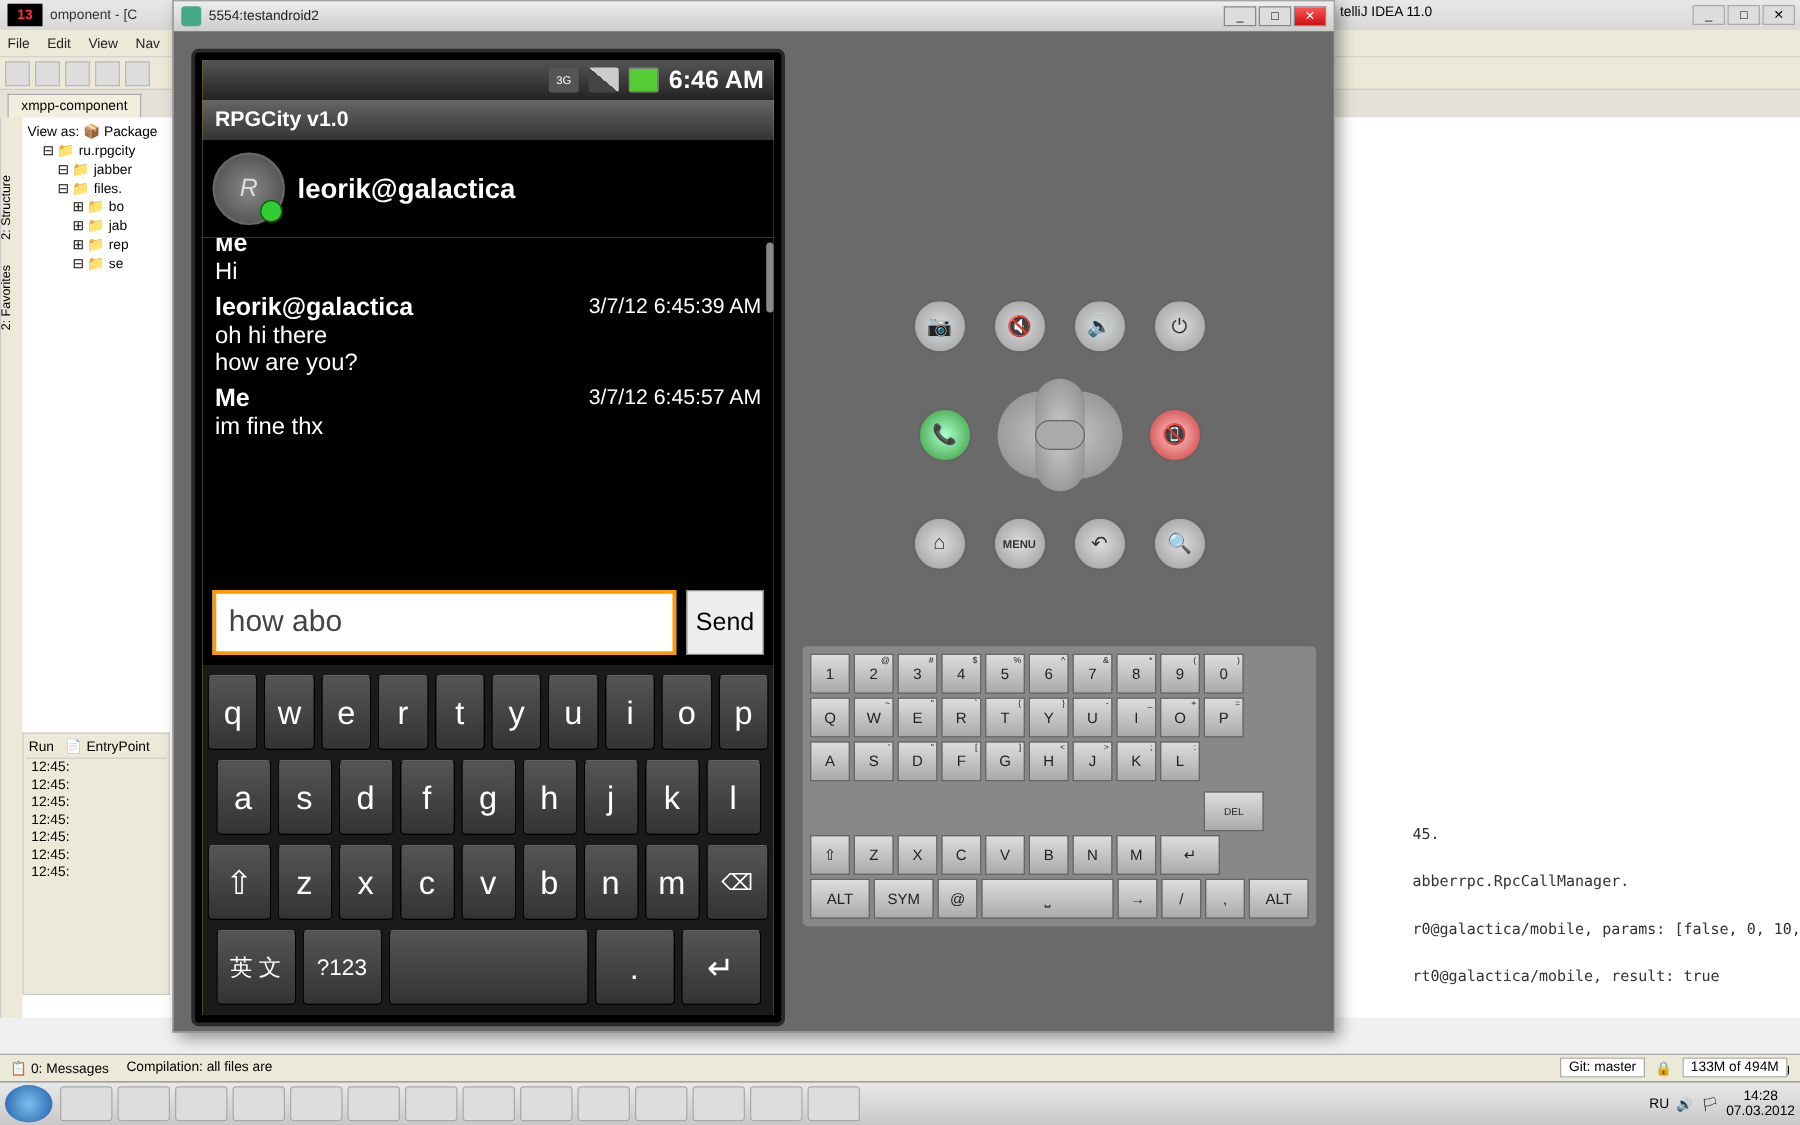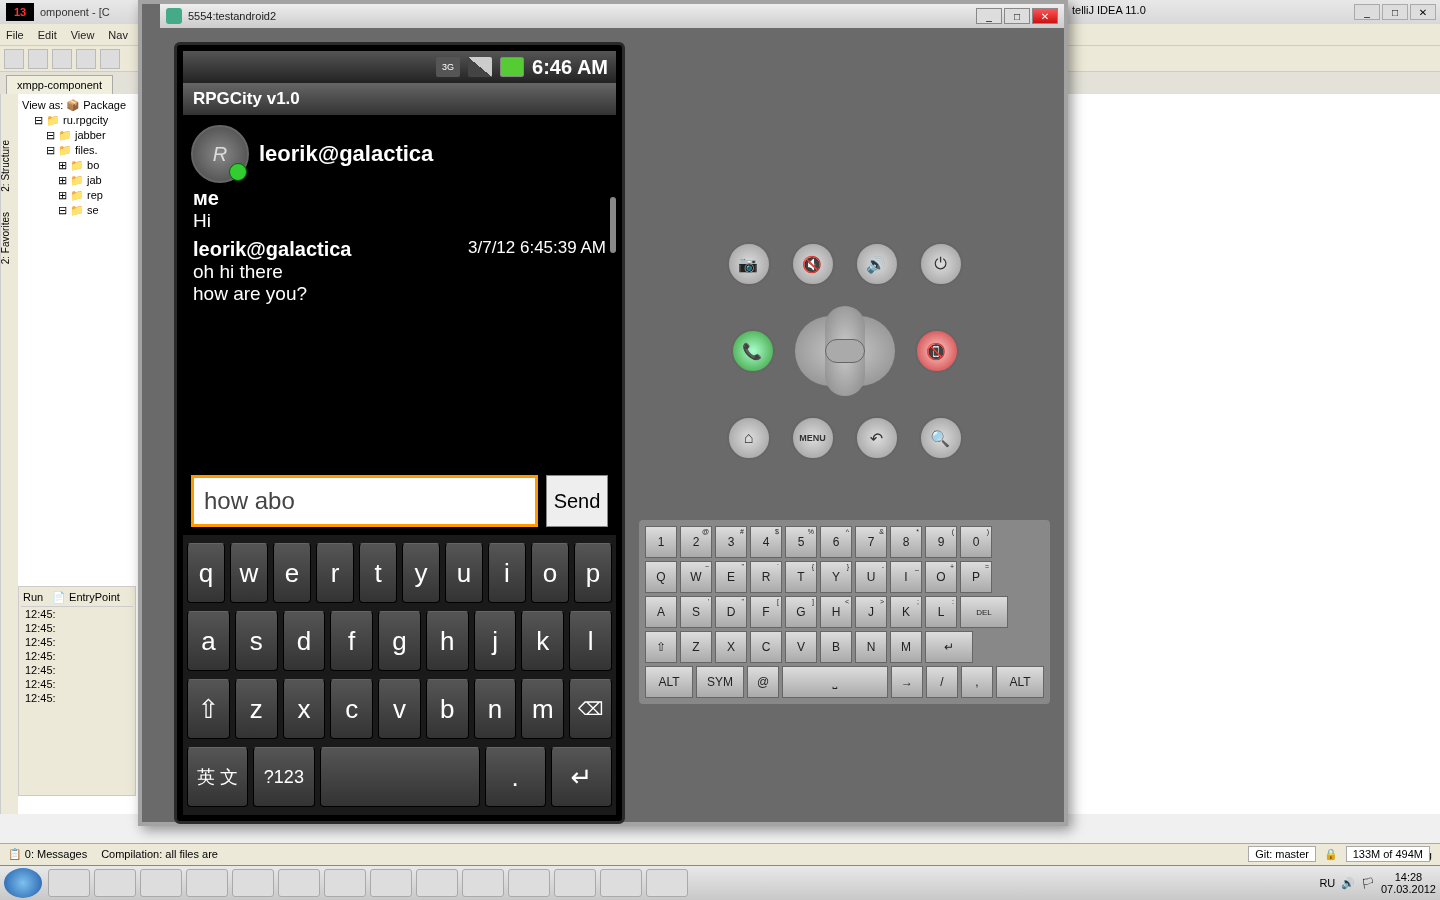--- a/index.html
+++ b/index.html
@@ -32,21 +32,21 @@
 
 .ide-status { position: absolute; bottom: 35px; left: 0; right: 0; height: 22px; background: #ece9d8; border-top: 1px solid #aaa; display: flex; align-items: center; justify-content: space-between; padding: 0 8px; font-size: 11px; gap: 20px; }
 .ide-status-right { display: flex; gap: 10px; align-items: center; }
 
 .taskbar { position: absolute; bottom: 0; left: 0; right: 0; height: 35px; background: linear-gradient(#e9e9e9,#c8c8c8); display: flex; align-items: center; padding: 0 4px; border-top: 1px solid #888; }
 .taskbar .start { width: 38px; height: 30px; background: radial-gradient(circle,#7ec0ee,#1e5aa8); border-radius: 50%; margin-right: 6px; }
 .taskbar .tb-item { width: 42px; height: 28px; background: #ddd; border: 1px solid #aaa; border-radius: 3px; margin-right: 4px; }
 .taskbar .tray { margin-left: auto; display: flex; align-items: center; gap: 6px; font-size: 11px; }
 
 
-.emu-window { position: absolute; top: 0; left: 138px; width: 930px; height: 826px; background: #6a6a6a; border: 4px solid #a3a3a3; box-shadow: 4px 4px 12px rgba(0,0,0,0.4); padding-left: 18px; }
+.emu-window { position: absolute; top: 0; left: 138px; width: 930px; height: 826px; background: #6a6a6a; border: 1px solid #a3a3a3; box-shadow: 4px 4px 12px rgba(0,0,0,0.4); }
 .emu-titlebar { height: 24px; background: linear-gradient(#eee,#ccc); display: flex; align-items: center; padding: 0 6px; }
 .emu-title-icon { width: 16px; height: 16px; background: #4a8; border-radius: 3px; margin-right: 6px; }
 .emu-title-text { flex: 1; font-size: 11px; color: #222; }
 .emu-winbtns { display: flex; gap: 2px; }
 .emu-winbtn { width: 26px; height: 16px; border: 1px solid #888; display: flex; align-items: center; justify-content: center; font-size: 10px; }
 .emu-close { background: linear-gradient(#f55,#c11); color: #fff; }
 .emu-min, .emu-max { background: #ddd; }
 
 .emu-body { display: flex; padding: 14px; gap: 14px; height: calc(100% - 24px); }
 .phone-frame { width: 476px; height: 782px; background: #000; border: 3px solid #2a2a2a; border-radius: 6px; padding: 6px; }
@@ -173,20 +173,26 @@
     <div class="rtab"><span>Run</span> &nbsp; 📄 <span>EntryPoint</span></div>
     <div class="rtime">12:45:</div>
     <div class="rtime">12:45:</div>
     <div class="rtime">12:45:</div>
     <div class="rtime">12:45:</div>
     <div class="rtime">12:45:</div>
     <div class="rtime">12:45:</div>
     <div class="rtime">12:45:</div>
   </div>
 
+  <div class="editor-snips">
+    <div>45.</div>
+    <div>abberrpc.RpcCallManager.</div>
+    <div>r0@galactica/mobile, params: [false, 0, 10,</div>
+    <div>rt0@galactica/mobile, result: true</div>
+  </div>
 
   <div class="ide-status">
     <div style="display:flex; gap:14px;">
       <span>📋 <span>0: Messages</span></span>
       <span>Compilation: all files are</span>
     </div>
     <div class="ide-status-right">
       <span>Event Log</span>
     </div>
   </div>
@@ -259,20 +265,25 @@
 
         <div class="chat-area">
           <div class="msg-cut">мe</div>
           <div class="msg-body">Hi</div>
           <div class="msg-header">
             <span>leorik@galactica</span>
             <span class="ts">3/7/12 6:45:39 AM</span>
           </div>
           <div class="msg-body">oh hi there
 how are you?</div>
+          <div class="msg-header">
+            <span>Me</span>
+            <span class="ts">3/7/12 6:45:57 AM</span>
+          </div>
+          <div class="msg-body">im fine thx</div>
         </div>
 
         <div class="input-row">
           <input class="msg-input" value="how abo" style="">
           <div class="send-btn">Send</div>
         </div>
 
         <div class="soft-keyboard">
           <div class="kb-row" id="kbr1">
               <div class="kb-key ">q</div>
@@ -369,21 +380,21 @@
         <div class="hw-row" id="hwr3">
             <div class="hw-key ">A</div>
             <div class="hw-key ">S<span class="sup">'</span></div>
             <div class="hw-key ">D<span class="sup">"</span></div>
             <div class="hw-key ">F<span class="sup">[</span></div>
             <div class="hw-key ">G<span class="sup">]</span></div>
             <div class="hw-key ">H<span class="sup">&lt;</span></div>
             <div class="hw-key ">J<span class="sup">&gt;</span></div>
             <div class="hw-key ">K<span class="sup">;</span></div>
             <div class="hw-key ">L<span class="sup">:</span></div>
-            <div class="hw-key wider" style="font-size: 8px;">DEL</div>
+            <div class="hw-key wider" style="font-size: 8px; margin-top: 40px;">DEL</div>
           </div>
         <div class="hw-row" id="hwr4">
             <div class="hw-key ">⇧</div>
             <div class="hw-key ">Z</div>
             <div class="hw-key ">X</div>
             <div class="hw-key ">C</div>
             <div class="hw-key ">V</div>
             <div class="hw-key ">B</div>
             <div class="hw-key ">N</div>
             <div class="hw-key ">M</div>

